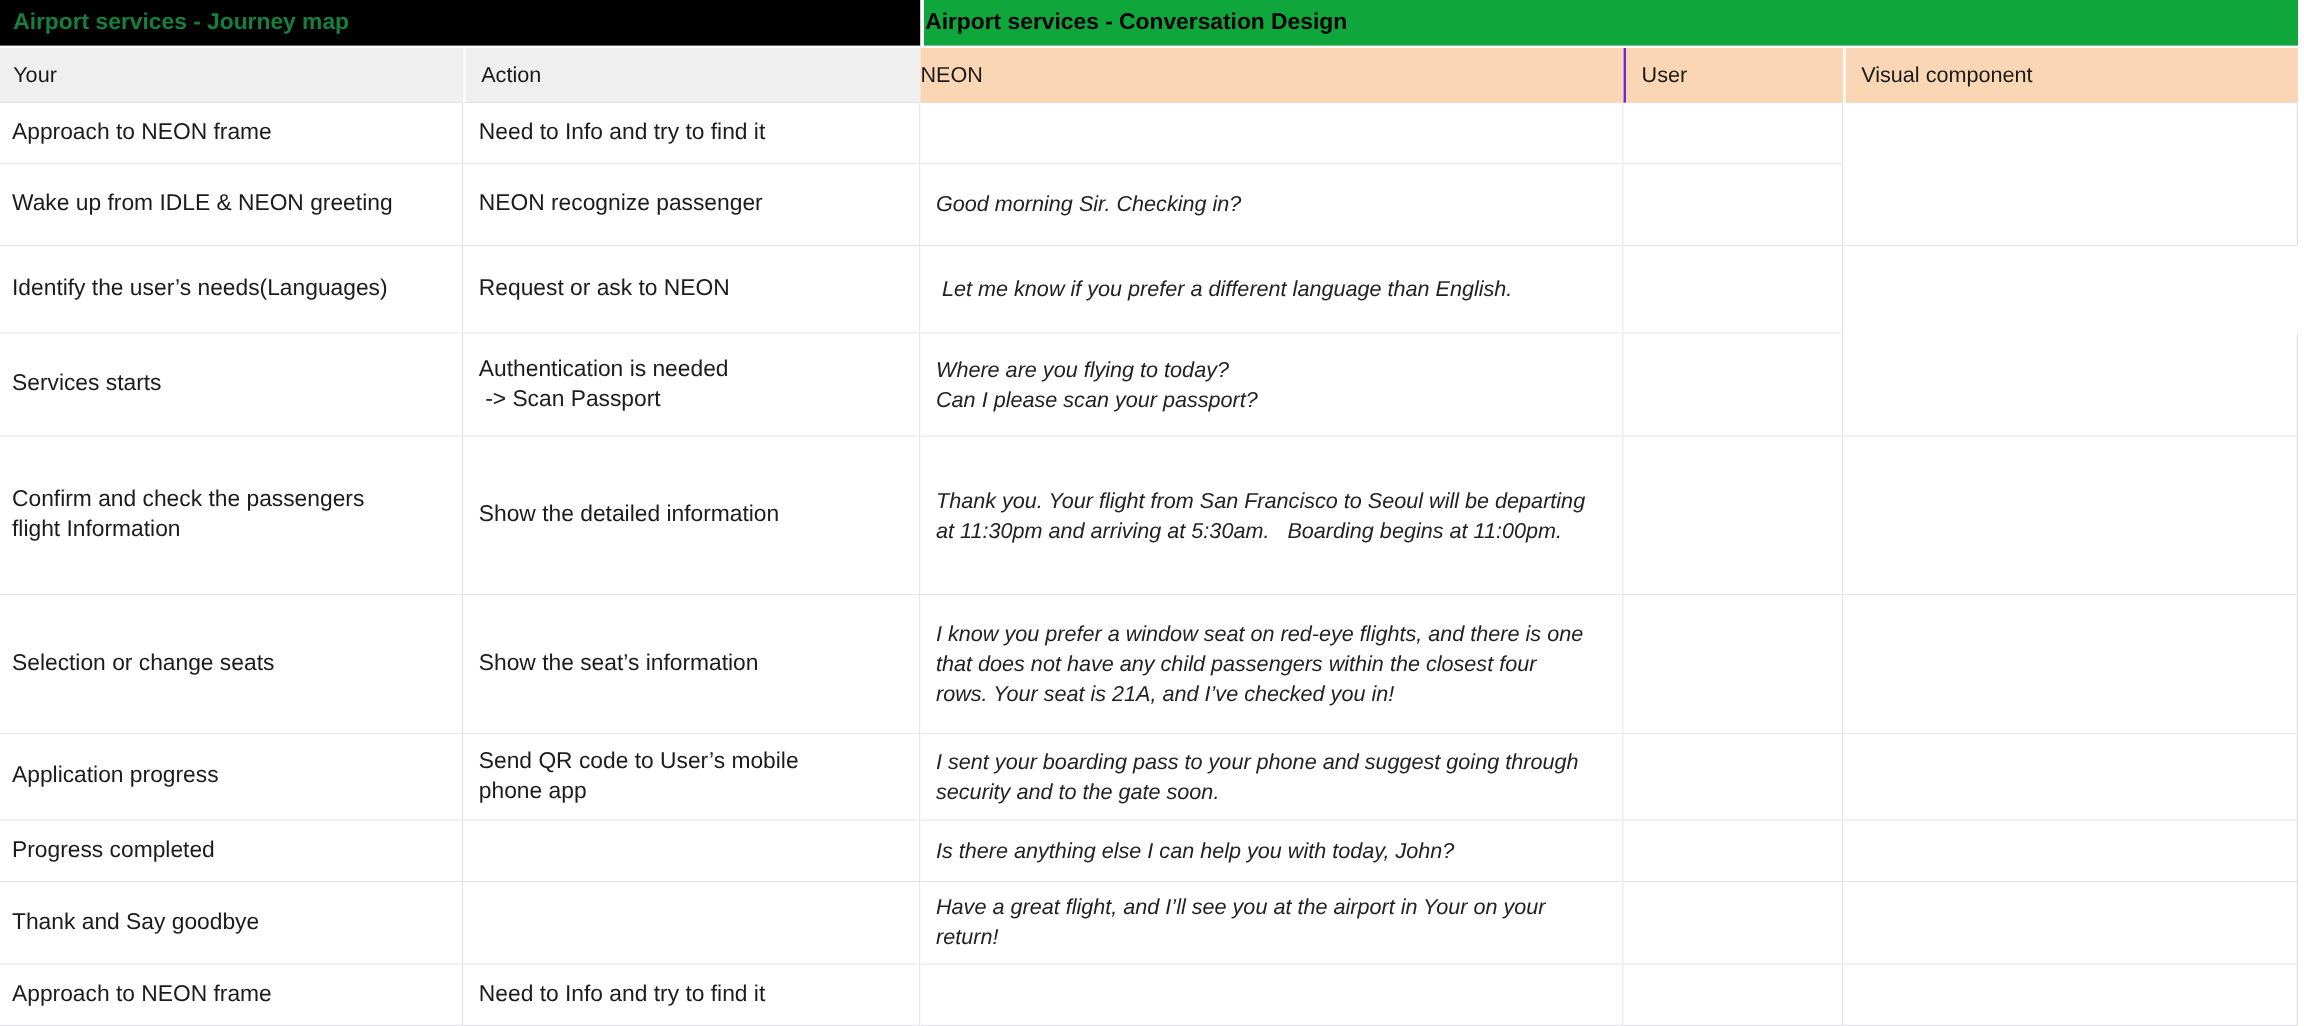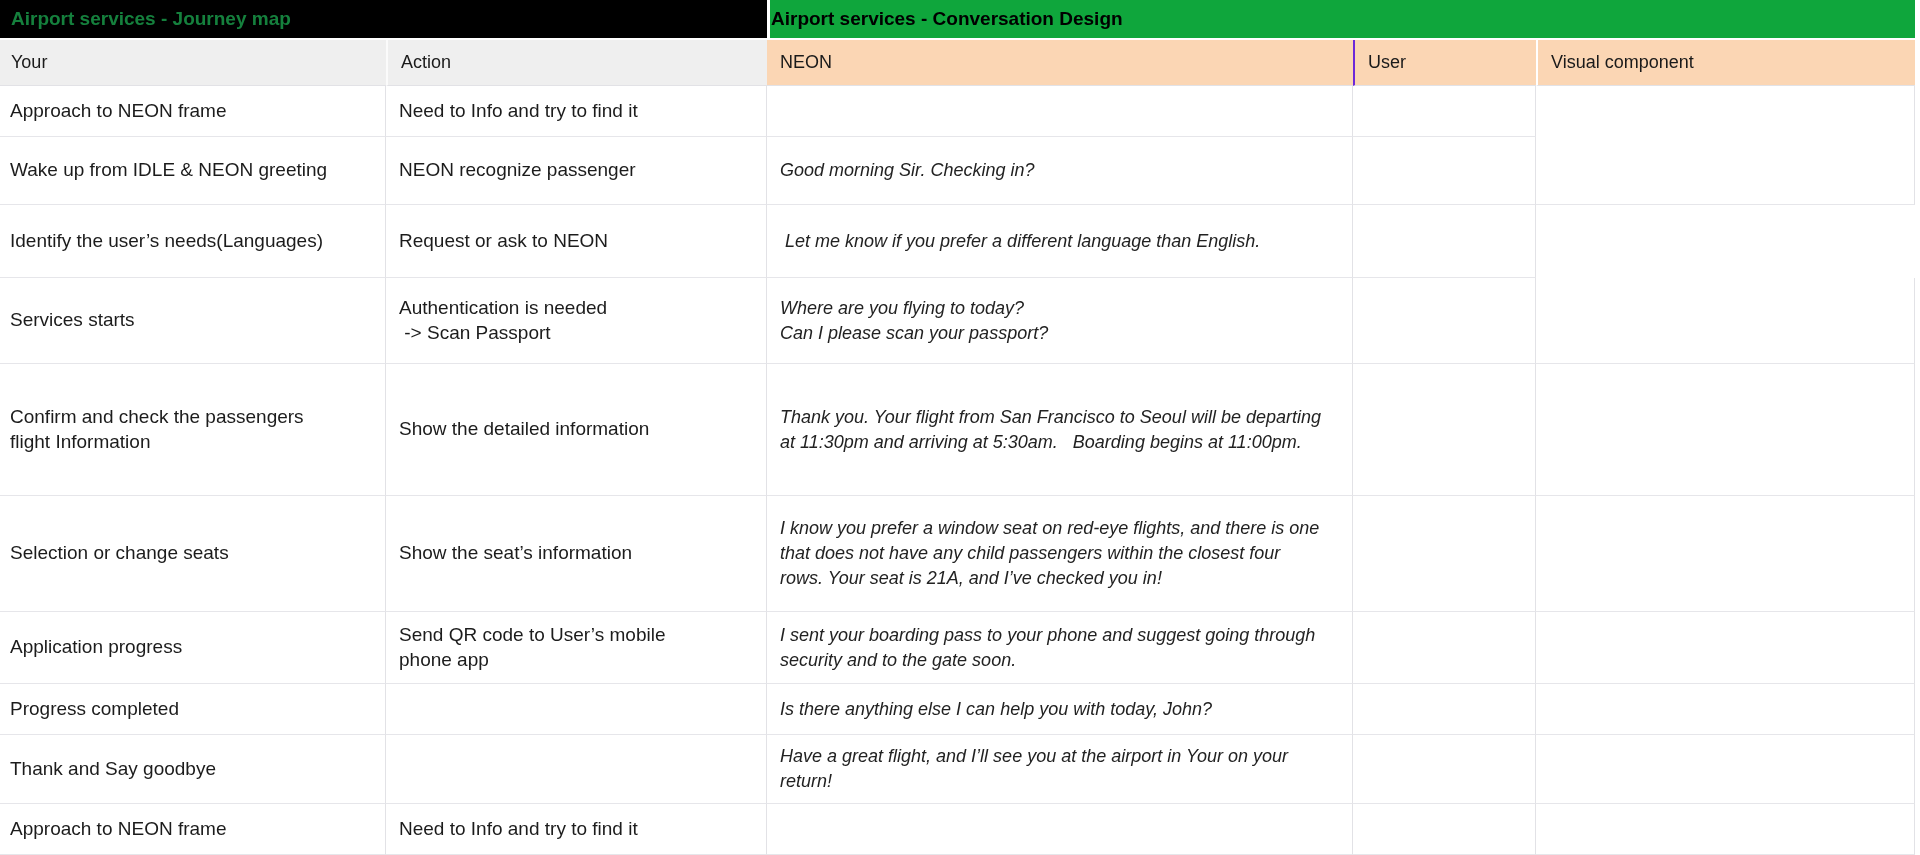--- a/index.html
+++ b/index.html
@@ -19,21 +19,21 @@
   .tc{font-weight:700;font-size:19px;grid-row:1;border-bottom:2px solid #ffffff;}
   .tc-left{background:#000000;color:#15803d;padding-left:11px;grid-column:1 / span 2;}
   .tc-right{background:#0FA63C;color:#000000;padding-left:1px;grid-column:3 / span 3;border-left:3px solid #ffffff;}
 
   
   .hc{grid-row:2;font-size:18px;color:#1a1a1a;border-bottom:1px solid #e2e2e6;}
   .hc-gray{background:#efefef;}
   .hc-peach{background:#FBD6B4;}
   .hc.col1{padding-left:11px;}
   .hc.col2{padding-left:13px;border-left:2px solid #fbfbfb;}
-  .hc.col3{padding-left:13px;}
+  .hc.col3{}
   .hc.col4{padding-left:13px;border-left:2px solid #6d28d9;}
   .hc.col5{padding-left:13px;border-left:2px solid #ffffff;}
 
   
   .bc{
     background:#ffffff;color:#1c1c1c;font-size:19px;line-height:1.3;
     border-right:1px solid #e2e2e6;border-bottom:1px solid #e6e6ea;
   }
   .bc.col1{padding:0 56px 0 10px;}
   .bc.col2{padding:0 66px 0 13px;}

